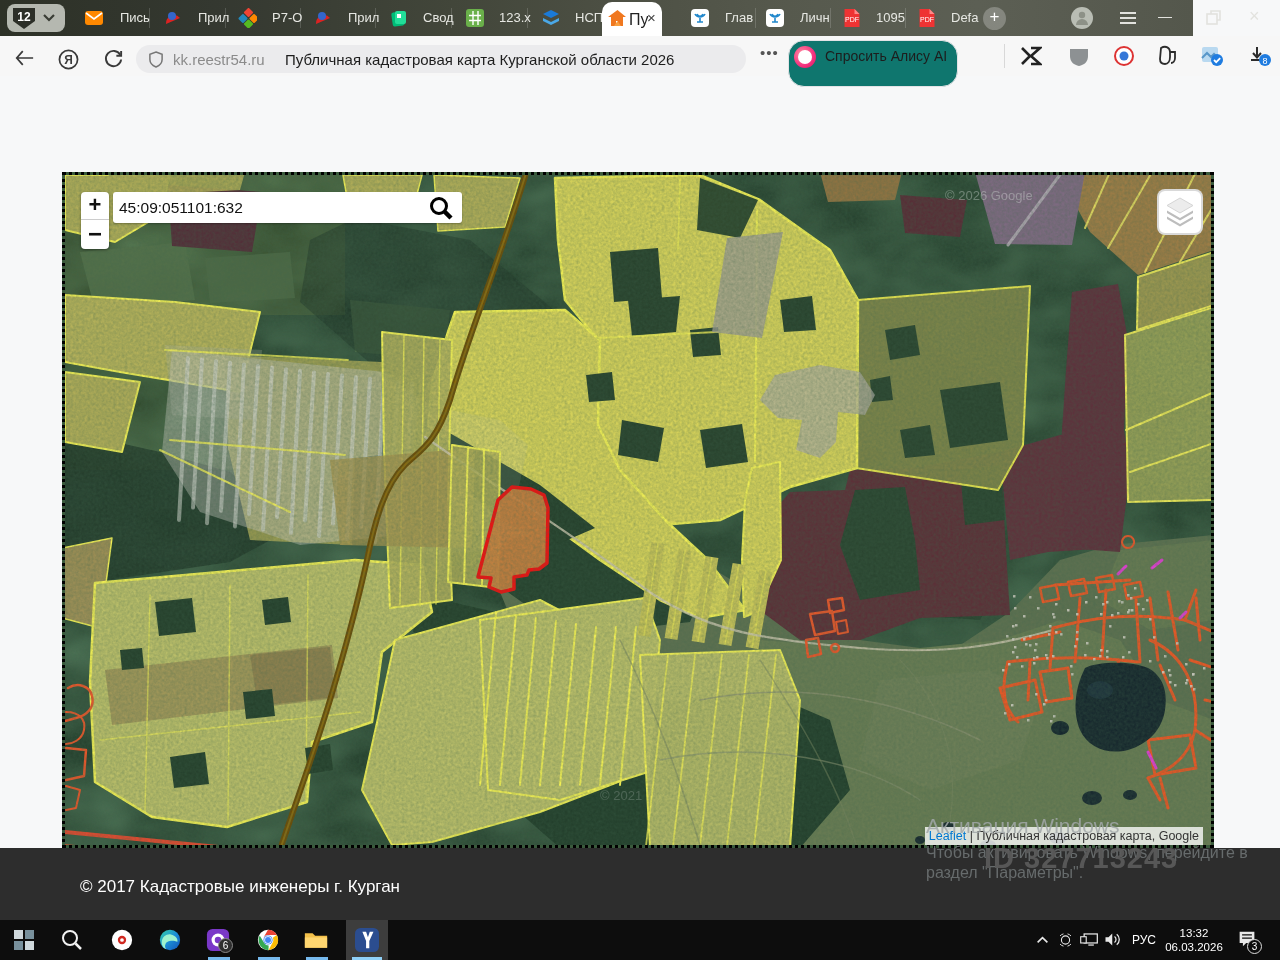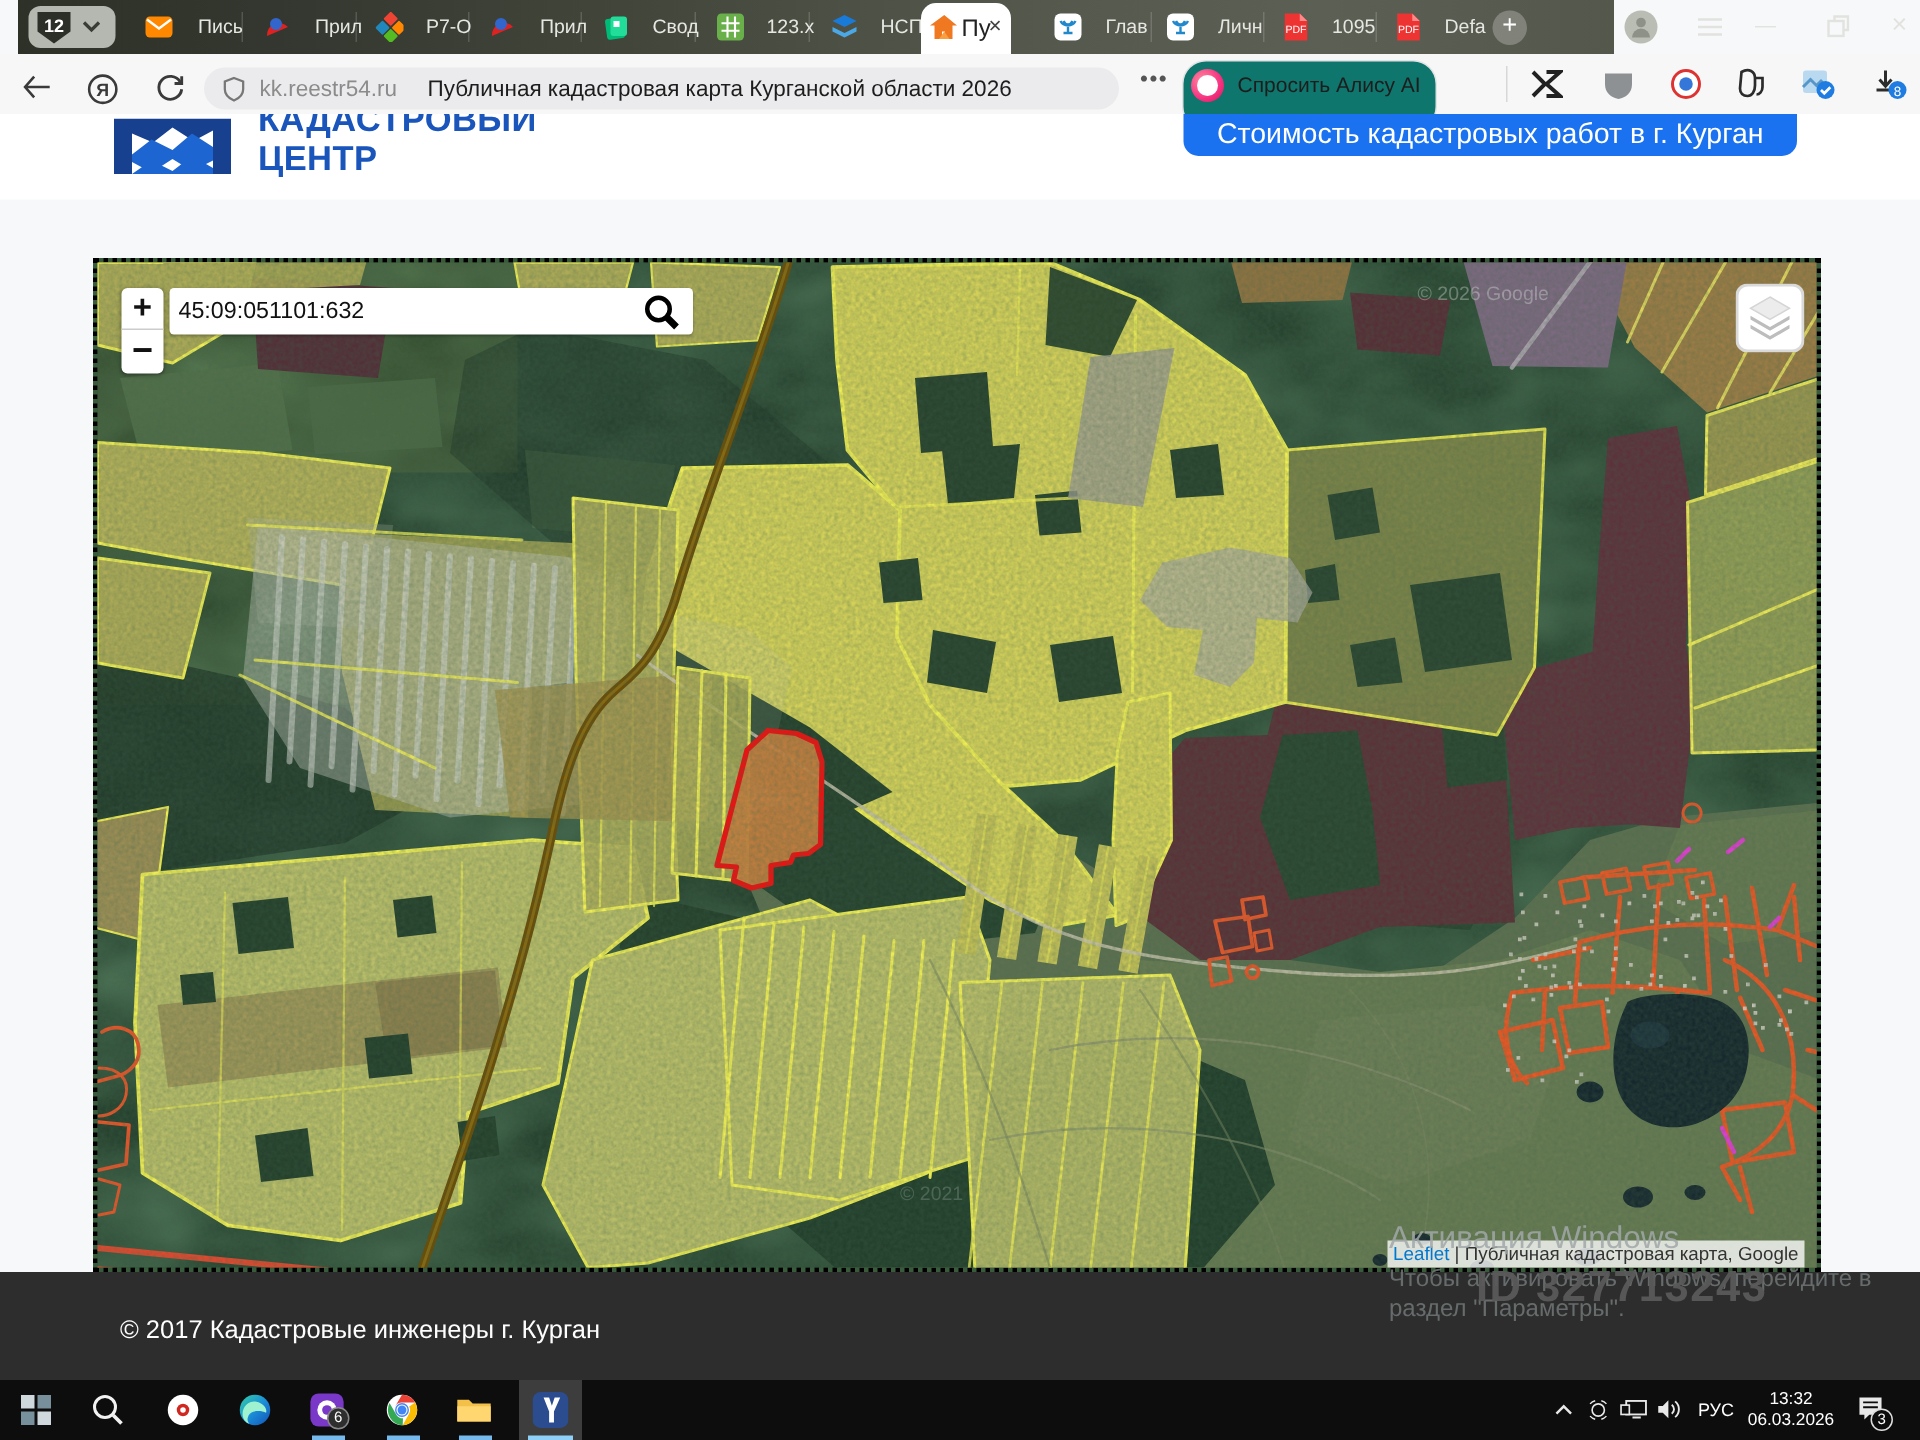--- a/index.html
+++ b/index.html
@@ -1,20 +1,20 @@
 <!DOCTYPE html>
 <html><head>
 <meta charset="utf-8">
 <style>
 * { margin:0; padding:0; box-sizing:border-box; }
 html,body { width:1280px; height:960px; overflow:hidden; font-family:"Liberation Sans", sans-serif; }
 #page { position:relative; width:1280px; height:960px; background:#f7f8f9; overflow:hidden; }
 
 
-#tabbar { position:absolute; left:12px; top:0; width:1064px; height:36px;
+#tabbar { position:absolute; left:0; top:0; width:1193px; height:36px;
   background:linear-gradient(90deg,#2d3127 0%,#343830 18%,#42463a 38%,#4d5044 52%,#56594d 66%,#5c5f54 82%,#54574c 100%); }
 .tabtxt { position:absolute; top:10px; font-size:13px; color:#e6e7e2; white-space:nowrap;margin-left:10px; }
 .tabsep { position:absolute; top:8px; width:1px; height:20px; background:rgba(255,255,255,0.16); }
 .tabico { position:absolute; top:8px; width:20px; height:20px; }
 #activetab { position:absolute; left:602px; top:2px; width:60px; height:34px; background:#fff; border-radius:10px 10px 0 0; }
 #activetab .t { position:absolute; left:27px; top:9px; font-size:16px; color:#222; }
 #activetab .x { position:absolute; left:45px; top:7px; font-size:15px; color:#444; }
 
 
 #addrbar { position:absolute; left:0; top:36px; width:1280px; height:40px; background:#f7f7f7; }
@@ -217,32 +217,20 @@
         <circle cx="17" cy="15" r="6" fill="#1f7ce0"></circle>
         <path d="M14 15 l2.2 2.2 4 -4" stroke="#fff" stroke-width="1.8" fill="none"></path>
       </svg>
   <svg class="abico" style="left:1247px;top:9px" width="26" height="22" viewBox="0 0 26 22">
         <path d="M10 2 v10 M6 8 l4 4.5 4 -4.5 M4 15 h12" stroke="#2c2c2c" stroke-width="2" fill="none"></path>
         <circle cx="18" cy="15" r="6" fill="#1f7ce0"></circle>
         <text x="18" y="19" font-size="9" fill="#fff" text-anchor="middle" font-family="Liberation Sans">8</text>
       </svg>
 </div>
 
-<div id="header">
-  <svg style="position:absolute;left:76px;top:3px" width="78" height="37" viewBox="0 0 78 37">
-    <rect x="0" y="0" width="78" height="37" fill="#fff"></rect>
-    <rect x="0" y="0" width="12" height="37" fill="#17418f"></rect>
-    <rect x="66" y="0" width="12" height="37" fill="#17418f"></rect>
-    <path d="M12 0 h54 v8 l-13,7 -14,-9 -13,10 -14,-6 Z" fill="#17418f"></path>
-    <path d="M12 24 l13,-10 14,7 13,-11 14,9 v9 l-14,7 -13,-8 -14,9 -13,-7 Z" fill="#1d66d2"></path>
-    <path d="M12 37 l13,-9 14,7 13,-10 14,8 v4 Z" fill="#1d66d2"></path>
-  </svg>
-  <div id="logotxt">КАДАСТРОВЫЙ<br>ЦЕНТР</div>
-  <div id="hbtn">Стоимость кадастровых работ в г. Курган</div>
-</div>
 
 <div id="mapwrap">
 <svg id="mapsvg" width="1146" height="670" viewBox="0 0 1146 670">
 <defs>
 <filter id="tex" x="0" y="0" width="100%" height="100%">
   <feTurbulence type="fractalNoise" baseFrequency="0.35" numOctaves="2" seed="7"></feTurbulence>
   <feColorMatrix type="matrix" values="0 0 0 0 0.05  0 0 0 0 0.13  0 0 0 0 0.07  0.6 0.6 0 0 -0.35"></feColorMatrix>
   <feComposite operator="in" in2="SourceGraphic"></feComposite>
 </filter>
 <filter id="tex2" x="0" y="0" width="100%" height="100%">

